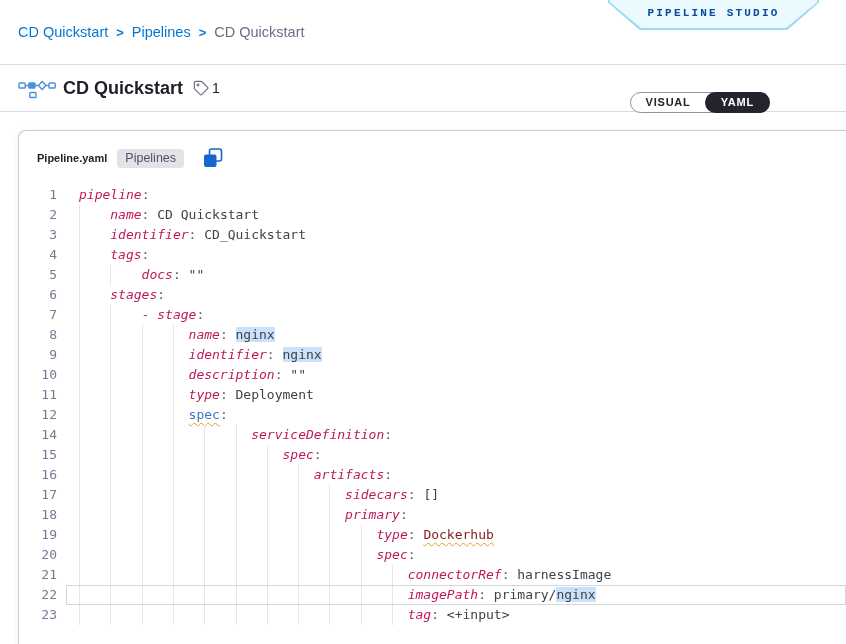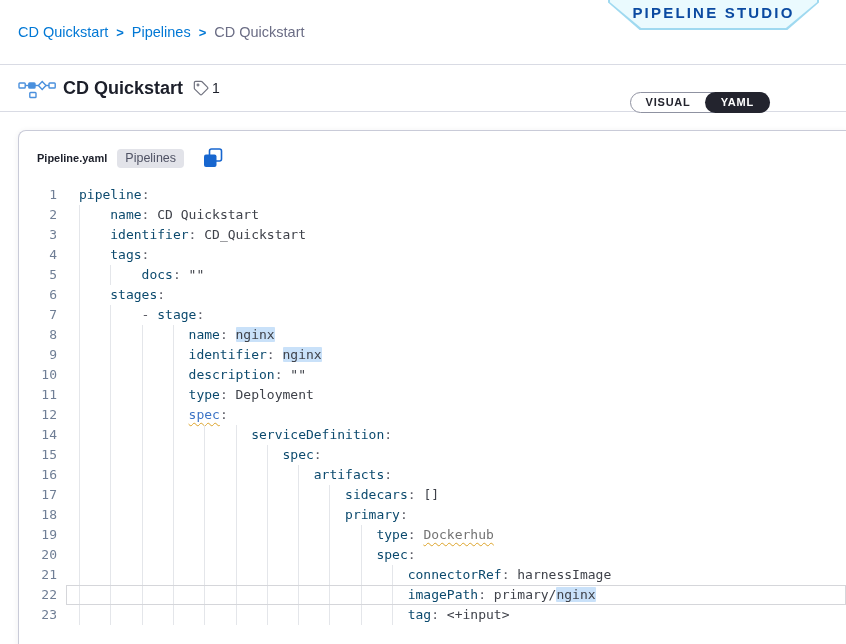--- a/index.html
+++ b/index.html
@@ -14,22 +14,22 @@
   .bc-sep { color:#0278d5; font-weight:600; font-size:13px; }
   .bc-current { color:#6b6d85; font-weight:500; }
 
   
   .studio-banner { position:absolute; left:608px; top:0; width:211px; height:30px;
     clip-path:polygon(0 0,100% 0,100% 8%,85% 100%,15% 100%,0 8%);
     background:#9fd9f0; z-index:6; }
   .studio-banner-inner { position:absolute; left:2px; right:2px; top:0; bottom:2px;
     clip-path:polygon(0 0,100% 0,100% 8%,85% 100%,15% 100%,0 8%);
     background:#eafafe; display:flex; align-items:center; justify-content:center; }
-  .studio-banner-inner span { font-size:15px; font-weight:bold; letter-spacing:2.2px;
-    color:#0b4aa1; padding-bottom:3px; }
+  .studio-banner-inner span { font-size:11px; font-weight:bold; letter-spacing:2.2px;
+    color:#0b4aa1; padding-bottom:3px;font-family:Liberation Mono, monospace; }
 
   
   .titlebar { height:47px; display:flex; align-items:center; padding:0 76px 0 18px;
     border-bottom:1px solid #d9dbe4; background:#fff; }
   .pipe-icon { width:38px; height:22px; margin-right:7px; flex:0 0 auto; }
   .page-title { font-size:18px; font-weight:600; color:#1c1f2a; margin-right:10px; }
   .tag-wrap { display:flex; align-items:center; gap:3px; }
   .tag-icon { width:16px; height:16px; }
   .tag-count { font-size:14px; color:#1c1f2a; }
 
@@ -56,27 +56,27 @@
   
   .code { margin-top:4px; font-family:"DejaVu Sans Mono", monospace; font-size:13px;
     line-height:20px; }
   .code-row { display:flex; height:20px; }
   .ln { flex:0 0 47px; padding-right:9px; text-align:right; color:#6f7e95;
     user-select:none; }
   .lc { flex:1; white-space:pre; padding-left:13px; color:#3f424a; }
   .code-row.active .lc { outline:1px solid #d5d6da; outline-offset:-1px; }
   .ind { display:inline-block; height:20px; vertical-align:top;
     background:repeating-linear-gradient(to right,#e4e6ea 0,#e4e6ea 1px,transparent 1px,transparent 4ch); }
-  .t-k  { color:#0c4a6e; }
+  .t-k  { color:#be185d;font-style:italic; }
   .t-p  { color:#5c5c66; }
   .t-v  { color:#3f424a; }
   .t-hl { color:#3f424a; background:#c9e1f9; border-radius:1px; }
   .t-kw { color:#3d74c6; text-decoration:underline wavy #dca329 1px;
           text-underline-offset:3px; text-decoration-skip-ink:none; }
-  .t-vw { color:#737373; text-decoration:underline wavy #dca329 1px;
+  .t-vw { color:#7f1d1d; text-decoration:underline wavy #dca329 1px;
           text-underline-offset:3px; text-decoration-skip-ink:none; }
 </style>
 </head>
 <body>
 
 <div class="topbar">
   <nav class="breadcrumb">
       <a class="bc-link">CD Quickstart</a>
       <span class="bc-sep">&gt;</span>
       <a class="bc-link">Pipelines</a>

